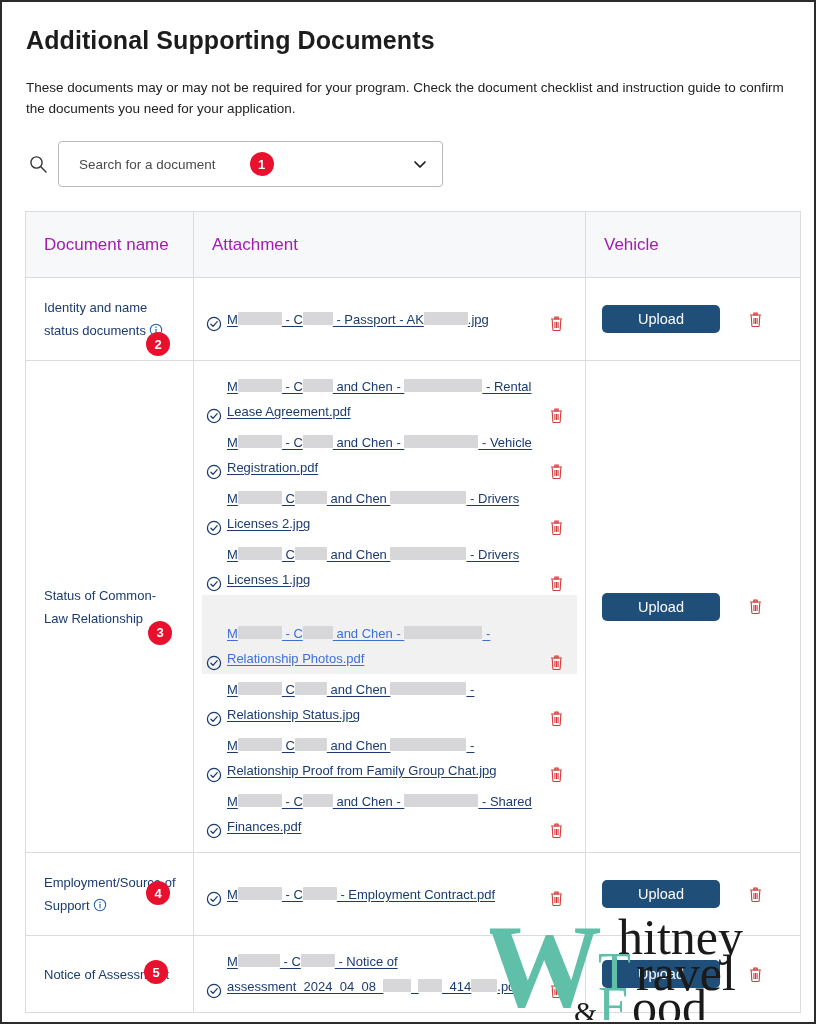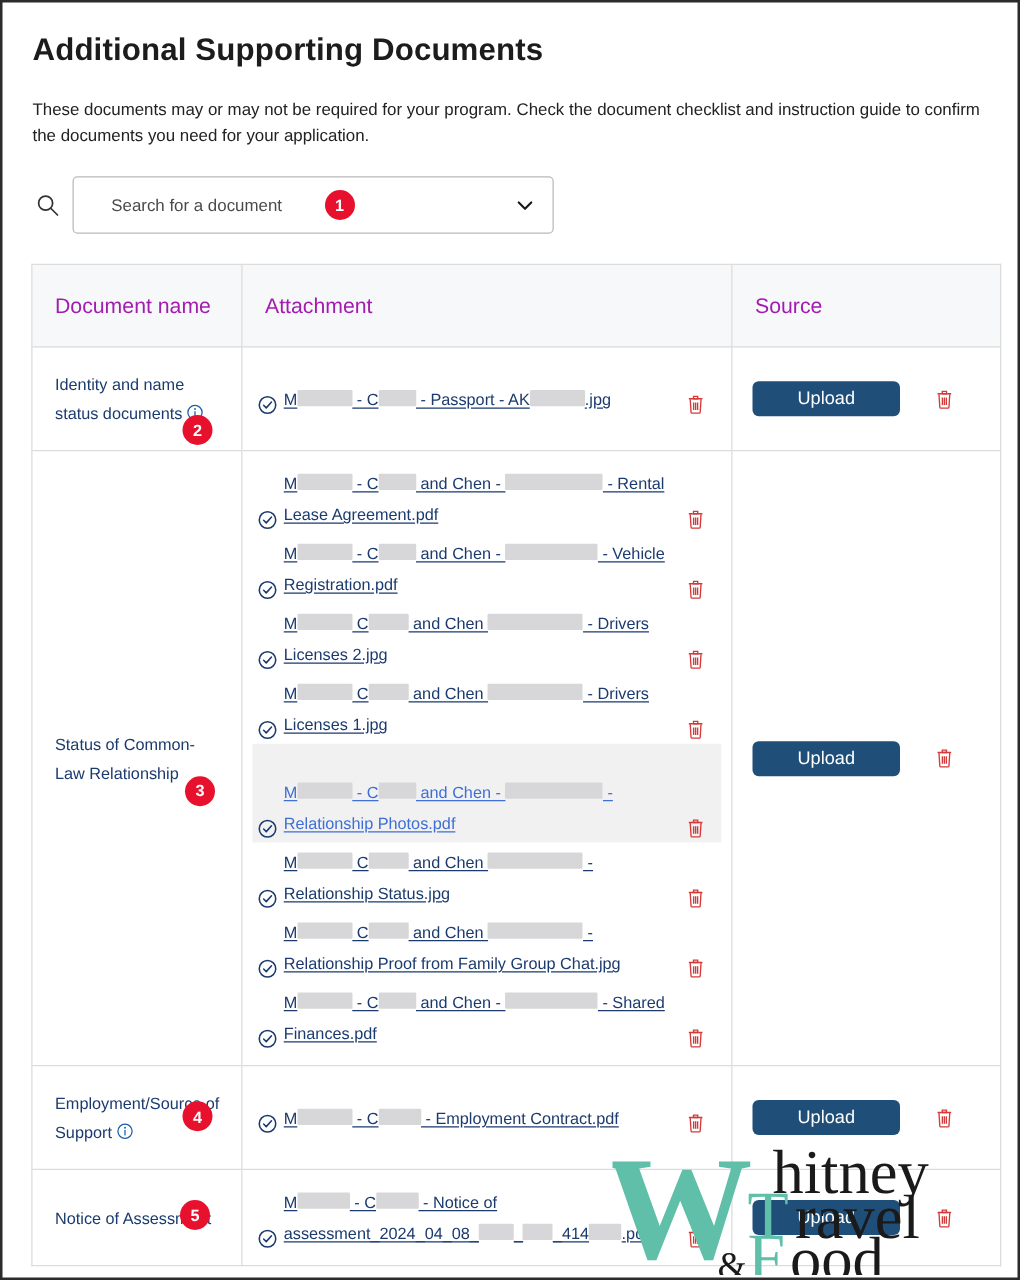--- a/index.html
+++ b/index.html
@@ -40,21 +40,21 @@
   
   .search-row { display:flex; align-items:center; gap:10px; margin: 0 0 24px 0; }
   .search-icon { width:20px; height:20px; flex:0 0 20px; margin-left:2px; }
   .search-box {
     position: relative;
     width: 385px; height: 46px;
     border: 1px solid #b9b9b9;
     border-radius: 4px;
     background: #fff;
     display:flex; align-items:center;
-    padding: 0 30px;
+    padding: 0 20px;
   }
   .search-box .ph { font-size: 13.5px; color:#4a4a4a; }
   .chev { position:absolute; right:14px; top:50%; transform: translateY(-50%); width:16px; height:16px; }
 
   
   table.docs {
     border-collapse: collapse;
     width: 775px;
     table-layout: fixed;
     margin-left: -1px;
@@ -178,21 +178,21 @@
     <table class="docs">
       <colgroup>
           <col class="c-name">
           <col class="c-att">
           <col class="c-act">
         </colgroup>
       <thead>
         <tr>
           <th>Document name</th>
           <th>Attachment</th>
-          <th>Source</th>
+          <th>Vehicle</th>
         </tr>
       </thead>
       <tbody id="tbody">
           <tr>
             <td class="name-cell"><span class="nm">Identity and name status documents</span><span class="info-icon"><svg viewBox="0 0 16 16" width="14" height="14" fill="none" stroke="#1b5ea8" stroke-width="1.15">
   <circle cx="8" cy="8" r="6.5"></circle>
                   <line x1="8" y1="7.2" x2="8" y2="11.4" stroke-linecap="round"></line>
   <circle cx="8" cy="4.8" r=".85" fill="#1b5ea8" stroke="none"></circle>
                 </svg></span><span class="badge badge-float" style="left: 120px; top: 54px;">2</span></td>
             <td class="att-cell">

